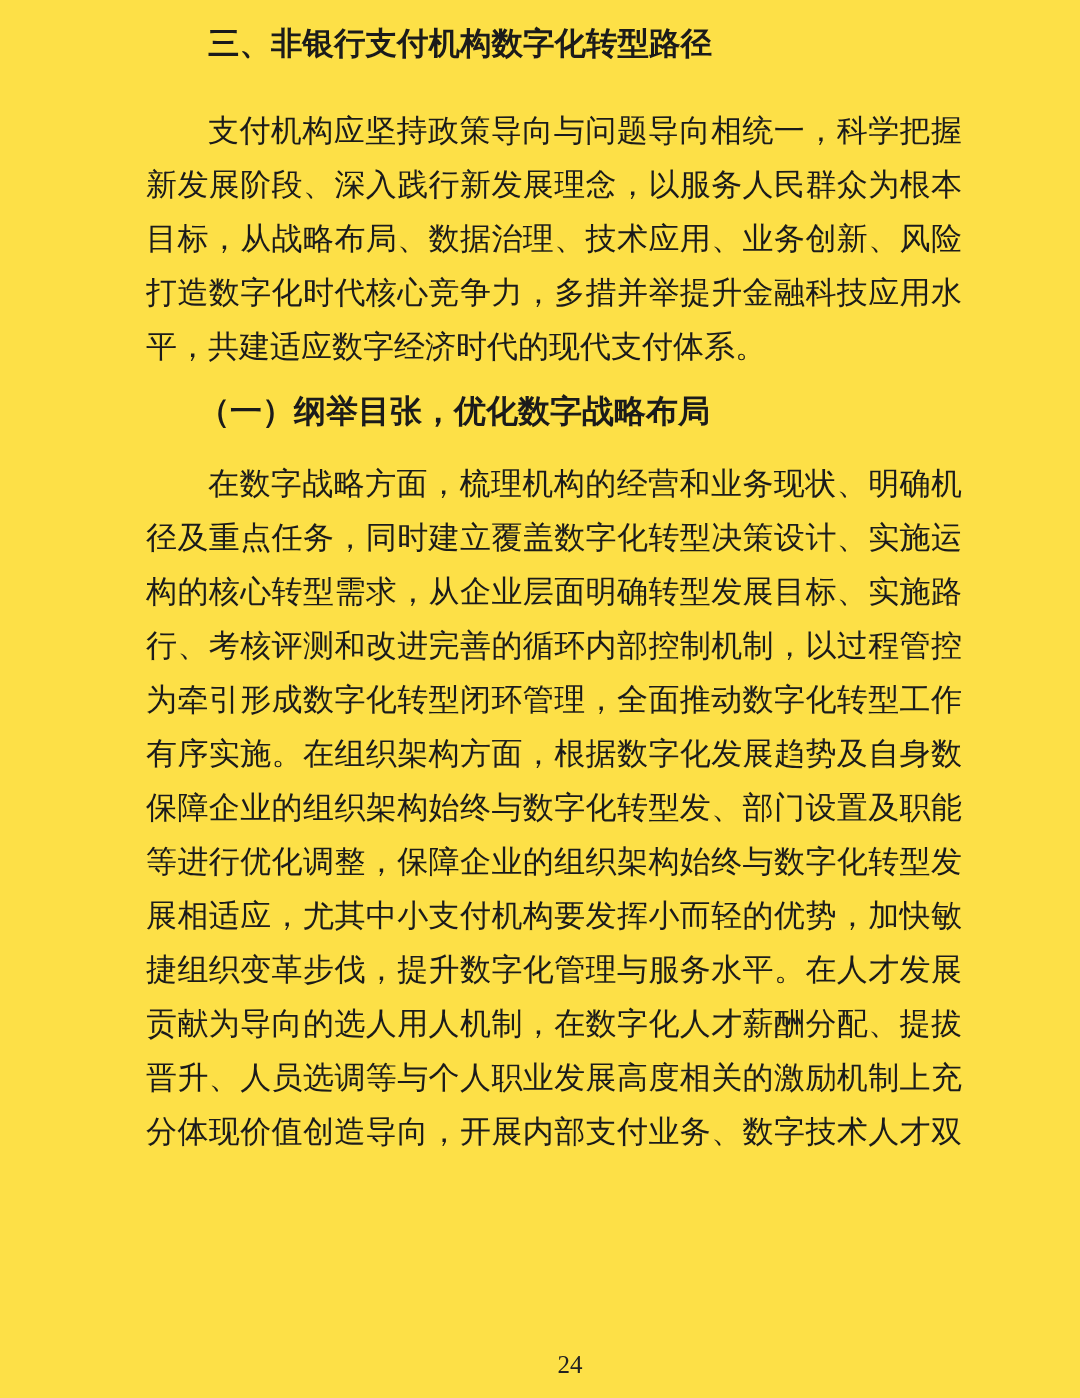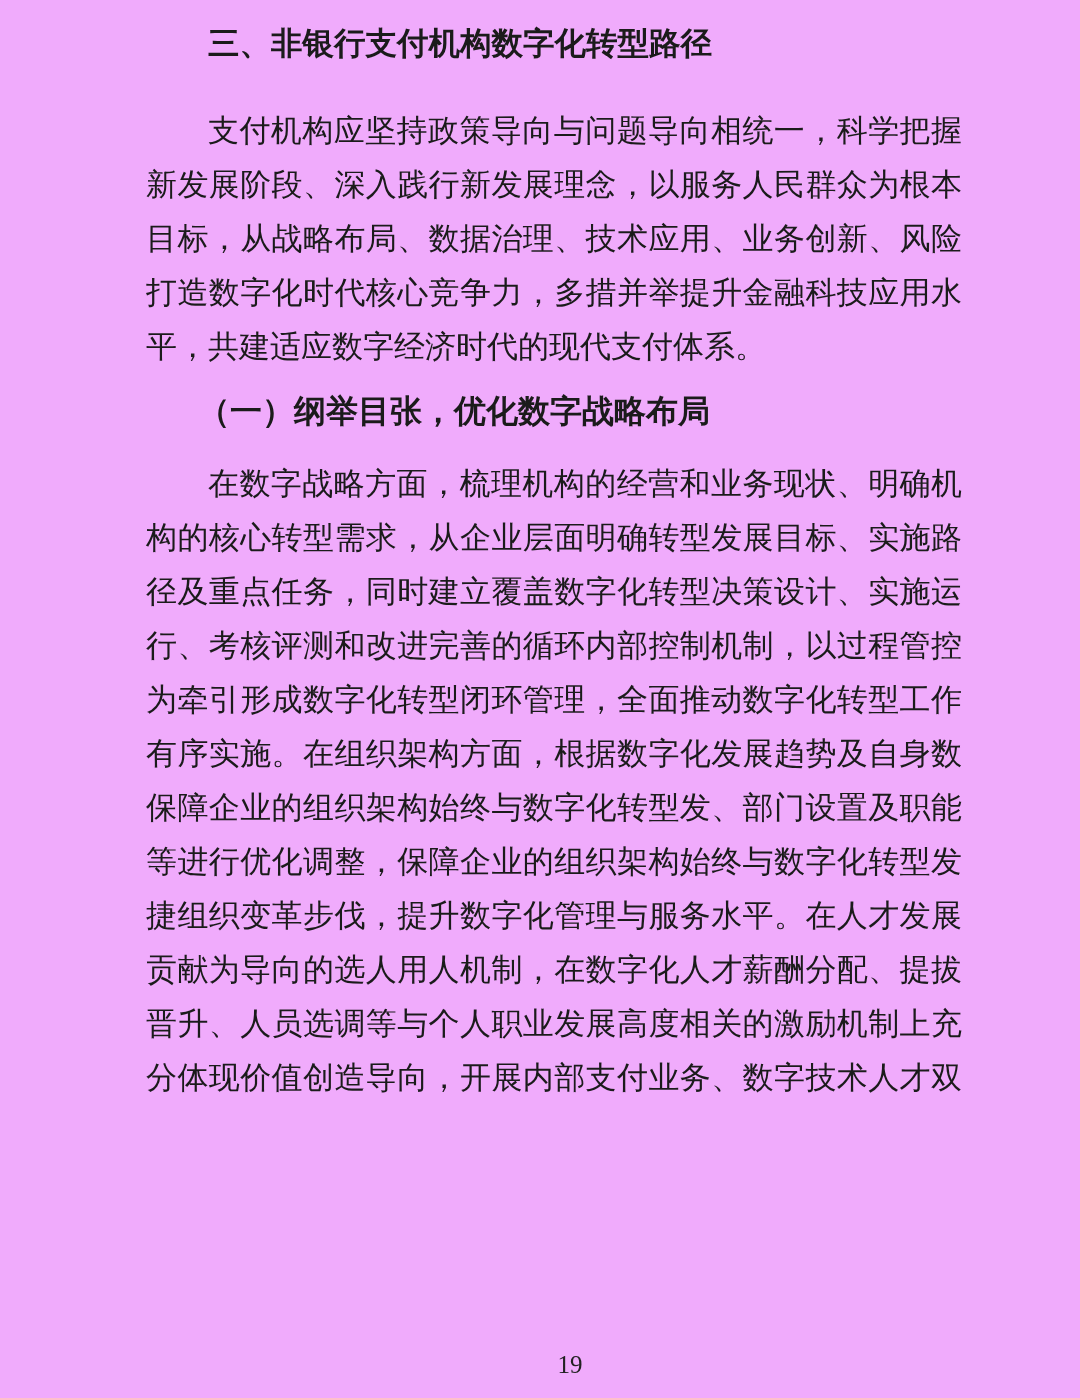--- a/index.html
+++ b/index.html
@@ -1,20 +1,20 @@
 <!DOCTYPE html>
 <html><head>
 <meta charset="utf-8">
 <style>
   html, body { margin: 0; padding: 0; }
   .page {
     position: relative;
     width: 1080px;
     height: 1398px;
-    background: #f0abfc;
+    background: #fde047;
     overflow: hidden;
     font-family: "Liberation Serif", "DejaVu Serif", serif;
     color: #1b1b1b;
   }
   .content {
     position: absolute;
     left: 146px;
     top: 0;
     width: 816px;
   }
@@ -74,28 +74,29 @@
         <div class="paragraph">
           <div class="line indent"><span>支付机构应坚持政策导向与问题导向相统一，科学把握</span></div>
           <div class="line"><span>新发展阶段、深入践行新发展理念，以服务人民群众为根本</span></div>
           <div class="line"><span>目标，从战略布局、数据治理、技术应用、业务创新、风险</span></div>
           <div class="line"><span>打造数字化时代核心竞争力，多措并举提升金融科技应用水</span></div>
           <div class="line last"><span>平，共建适应数字经济时代的现代支付体系。</span></div>
         </div>
         <div class="heading">（一）纲举目张，优化数字战略布局</div>
         <div class="paragraph">
           <div class="line indent"><span class="bold">在数字战略方面，</span><span>梳理机构的经营和业务现状、明确机</span></div>
+          <div class="line"><span>径及重点任务，同时建立覆盖数字化转型决策设计、实施运</span></div>
           <div class="line"><span>构的核心转型需求，从企业层面明确转型发展目标、实施路</span></div>
-          <div class="line"><span>径及重点任务，同时建立覆盖数字化转型决策设计、实施运</span></div>
           <div class="line"><span>行、考核评测和改进完善的循环内部控制机制，以过程管控</span></div>
           <div class="line"><span>为牵引形成数字化转型闭环管理，全面推动数字化转型工作</span></div>
           <div class="line"><span>有序实施。</span><span class="bold">在组织架构方面，</span><span>根据数字化发展趋势及自身数</span></div>
           <div class="line"><span>保障企业的组织架构始终与数字化转型发、部门设置及职能</span></div>
           <div class="line"><span>等进行优化调整，保障企业的组织架构始终与数字化转型发</span></div>
+          <div class="line"><span>展相适应，尤其中小支付机构要发挥小而轻的优势，加快敏</span></div>
           <div class="line"><span>捷组织变革步伐，提升数字化管理与服务水平。</span><span class="bold">在人才发展</span></div>
           <div class="line"><span>贡献为导向的选人用人机制，在数字化人才薪酬分配、提拔</span></div>
           <div class="line"><span>晋升、人员选调等与个人职业发展高度相关的激励机制上充</span></div>
           <div class="line"><span>分体现价值创造导向，开展内部支付业务、数字技术人才双</span></div>
         </div>
       </div>
   </div>
-  <div class="page-number">19</div>
+  <div class="page-number">24</div>
 </div>
 
 </body></html>

